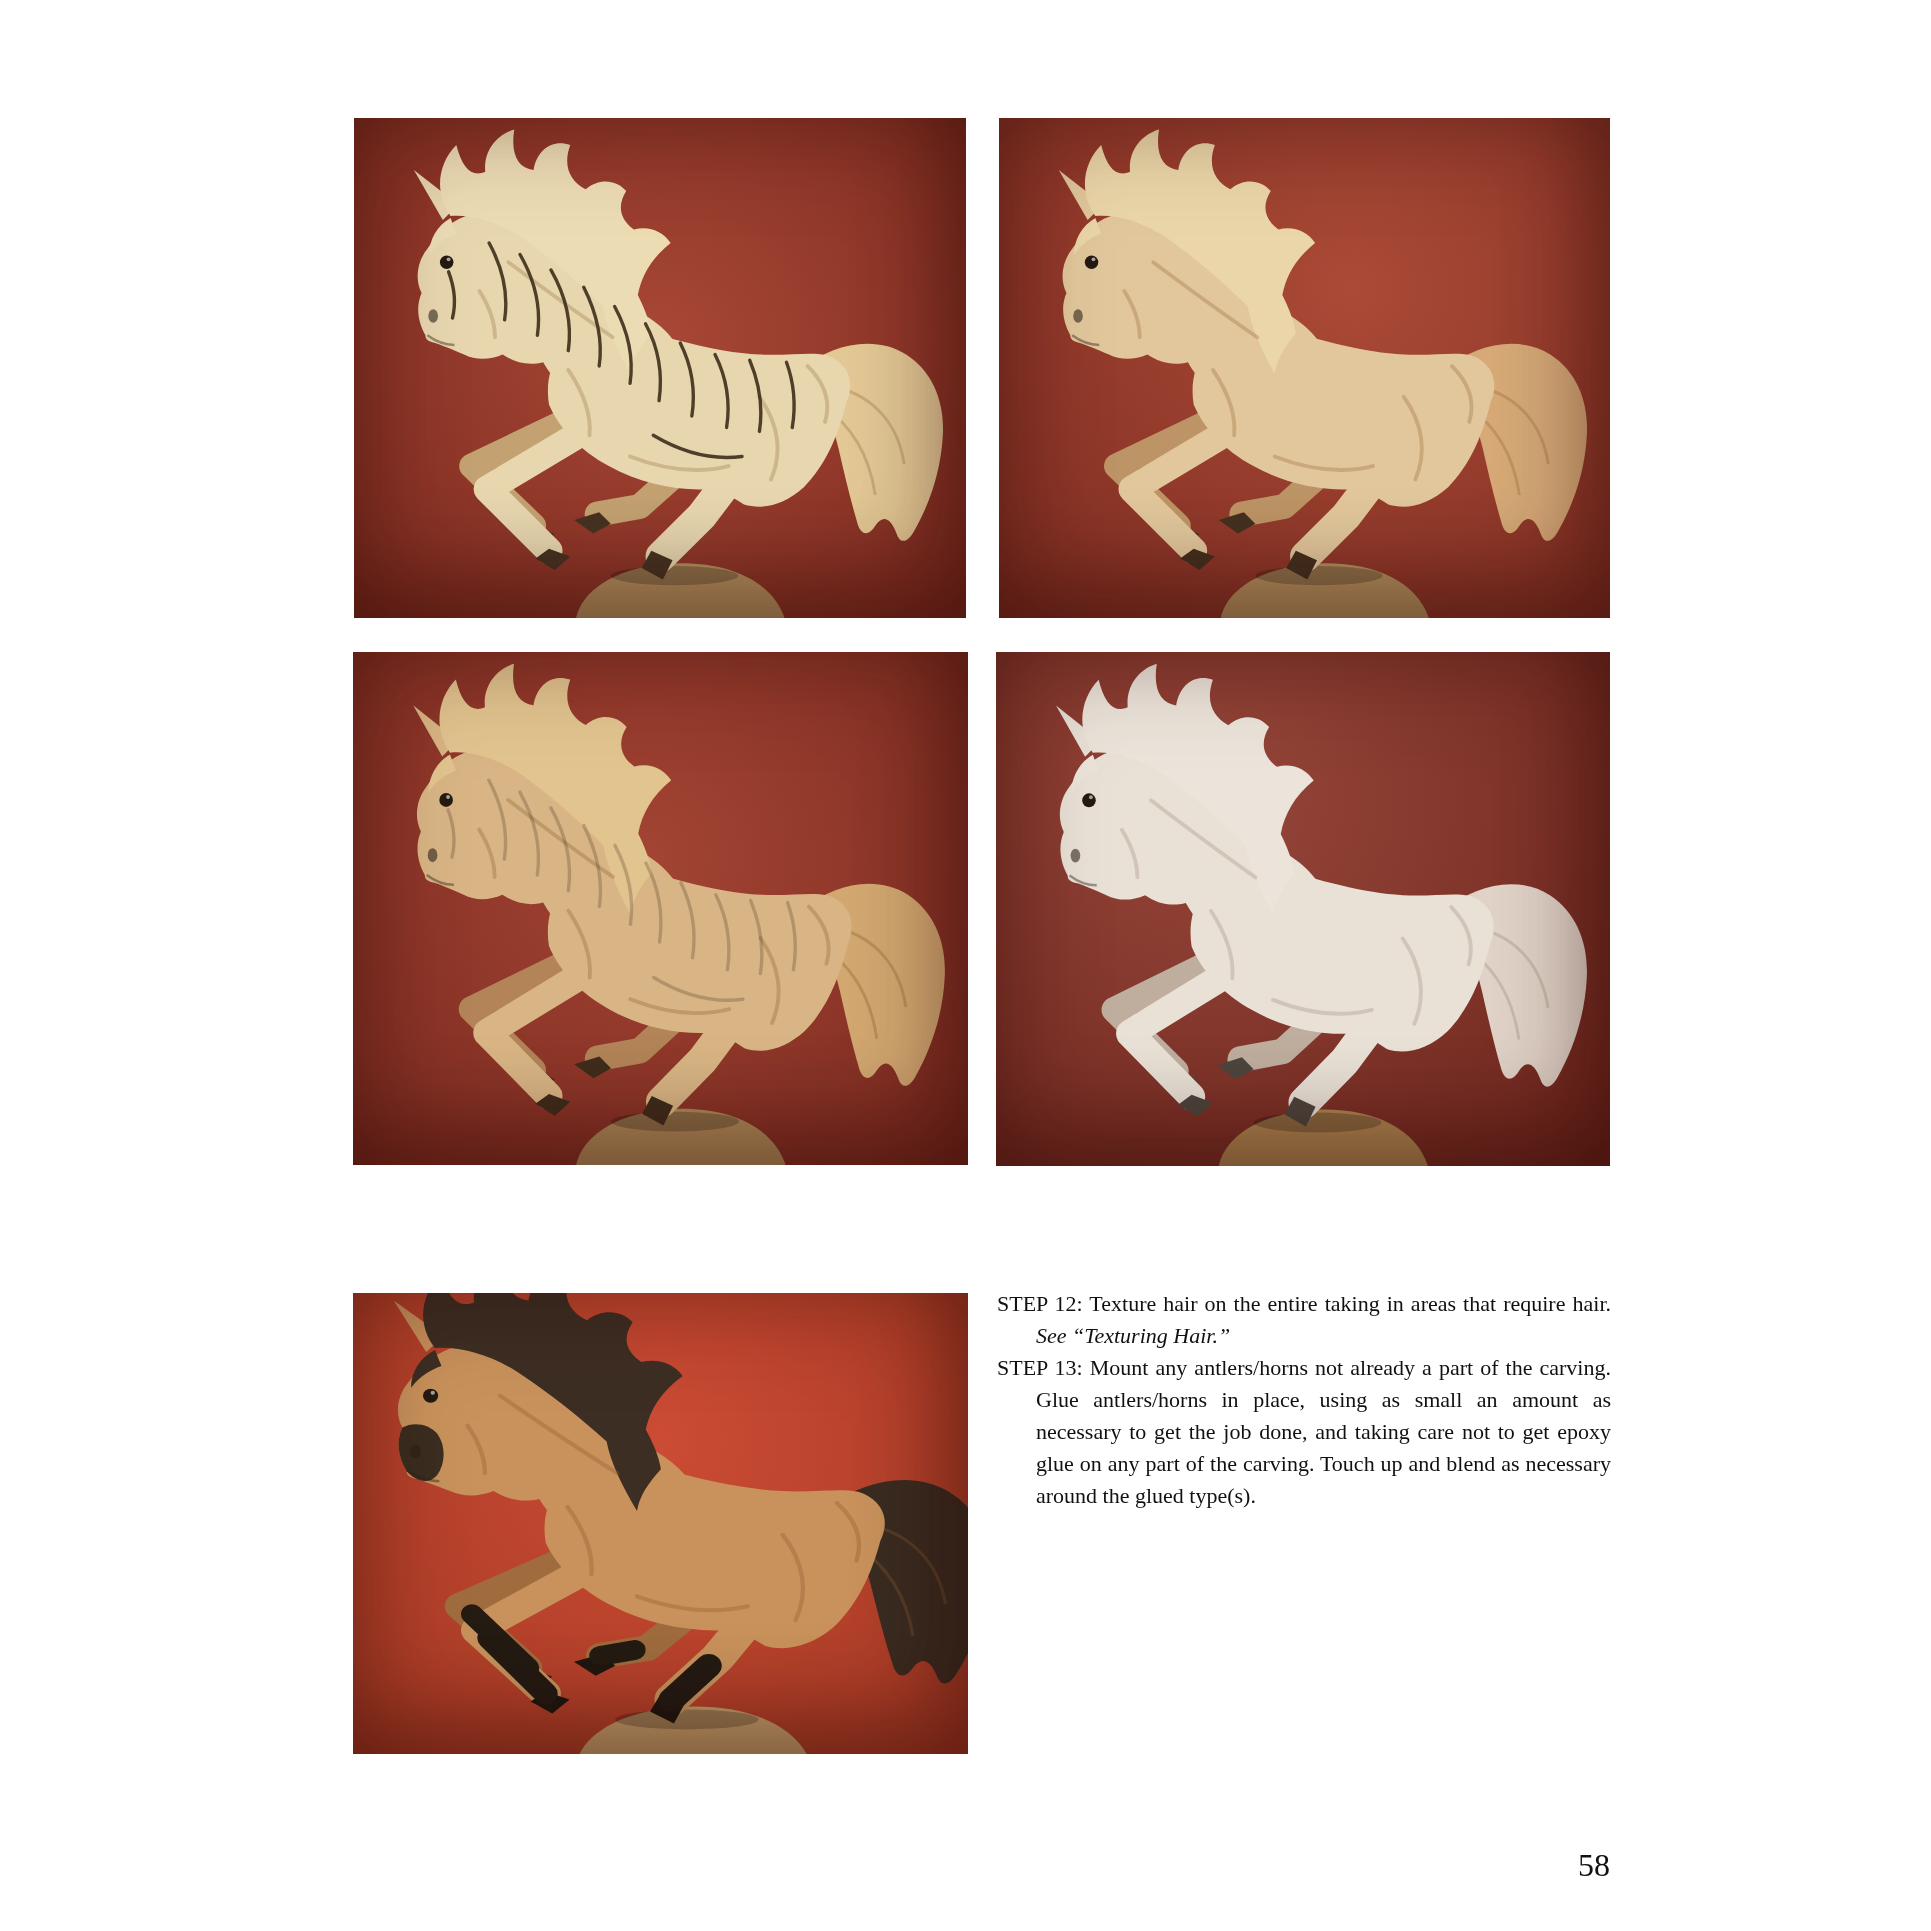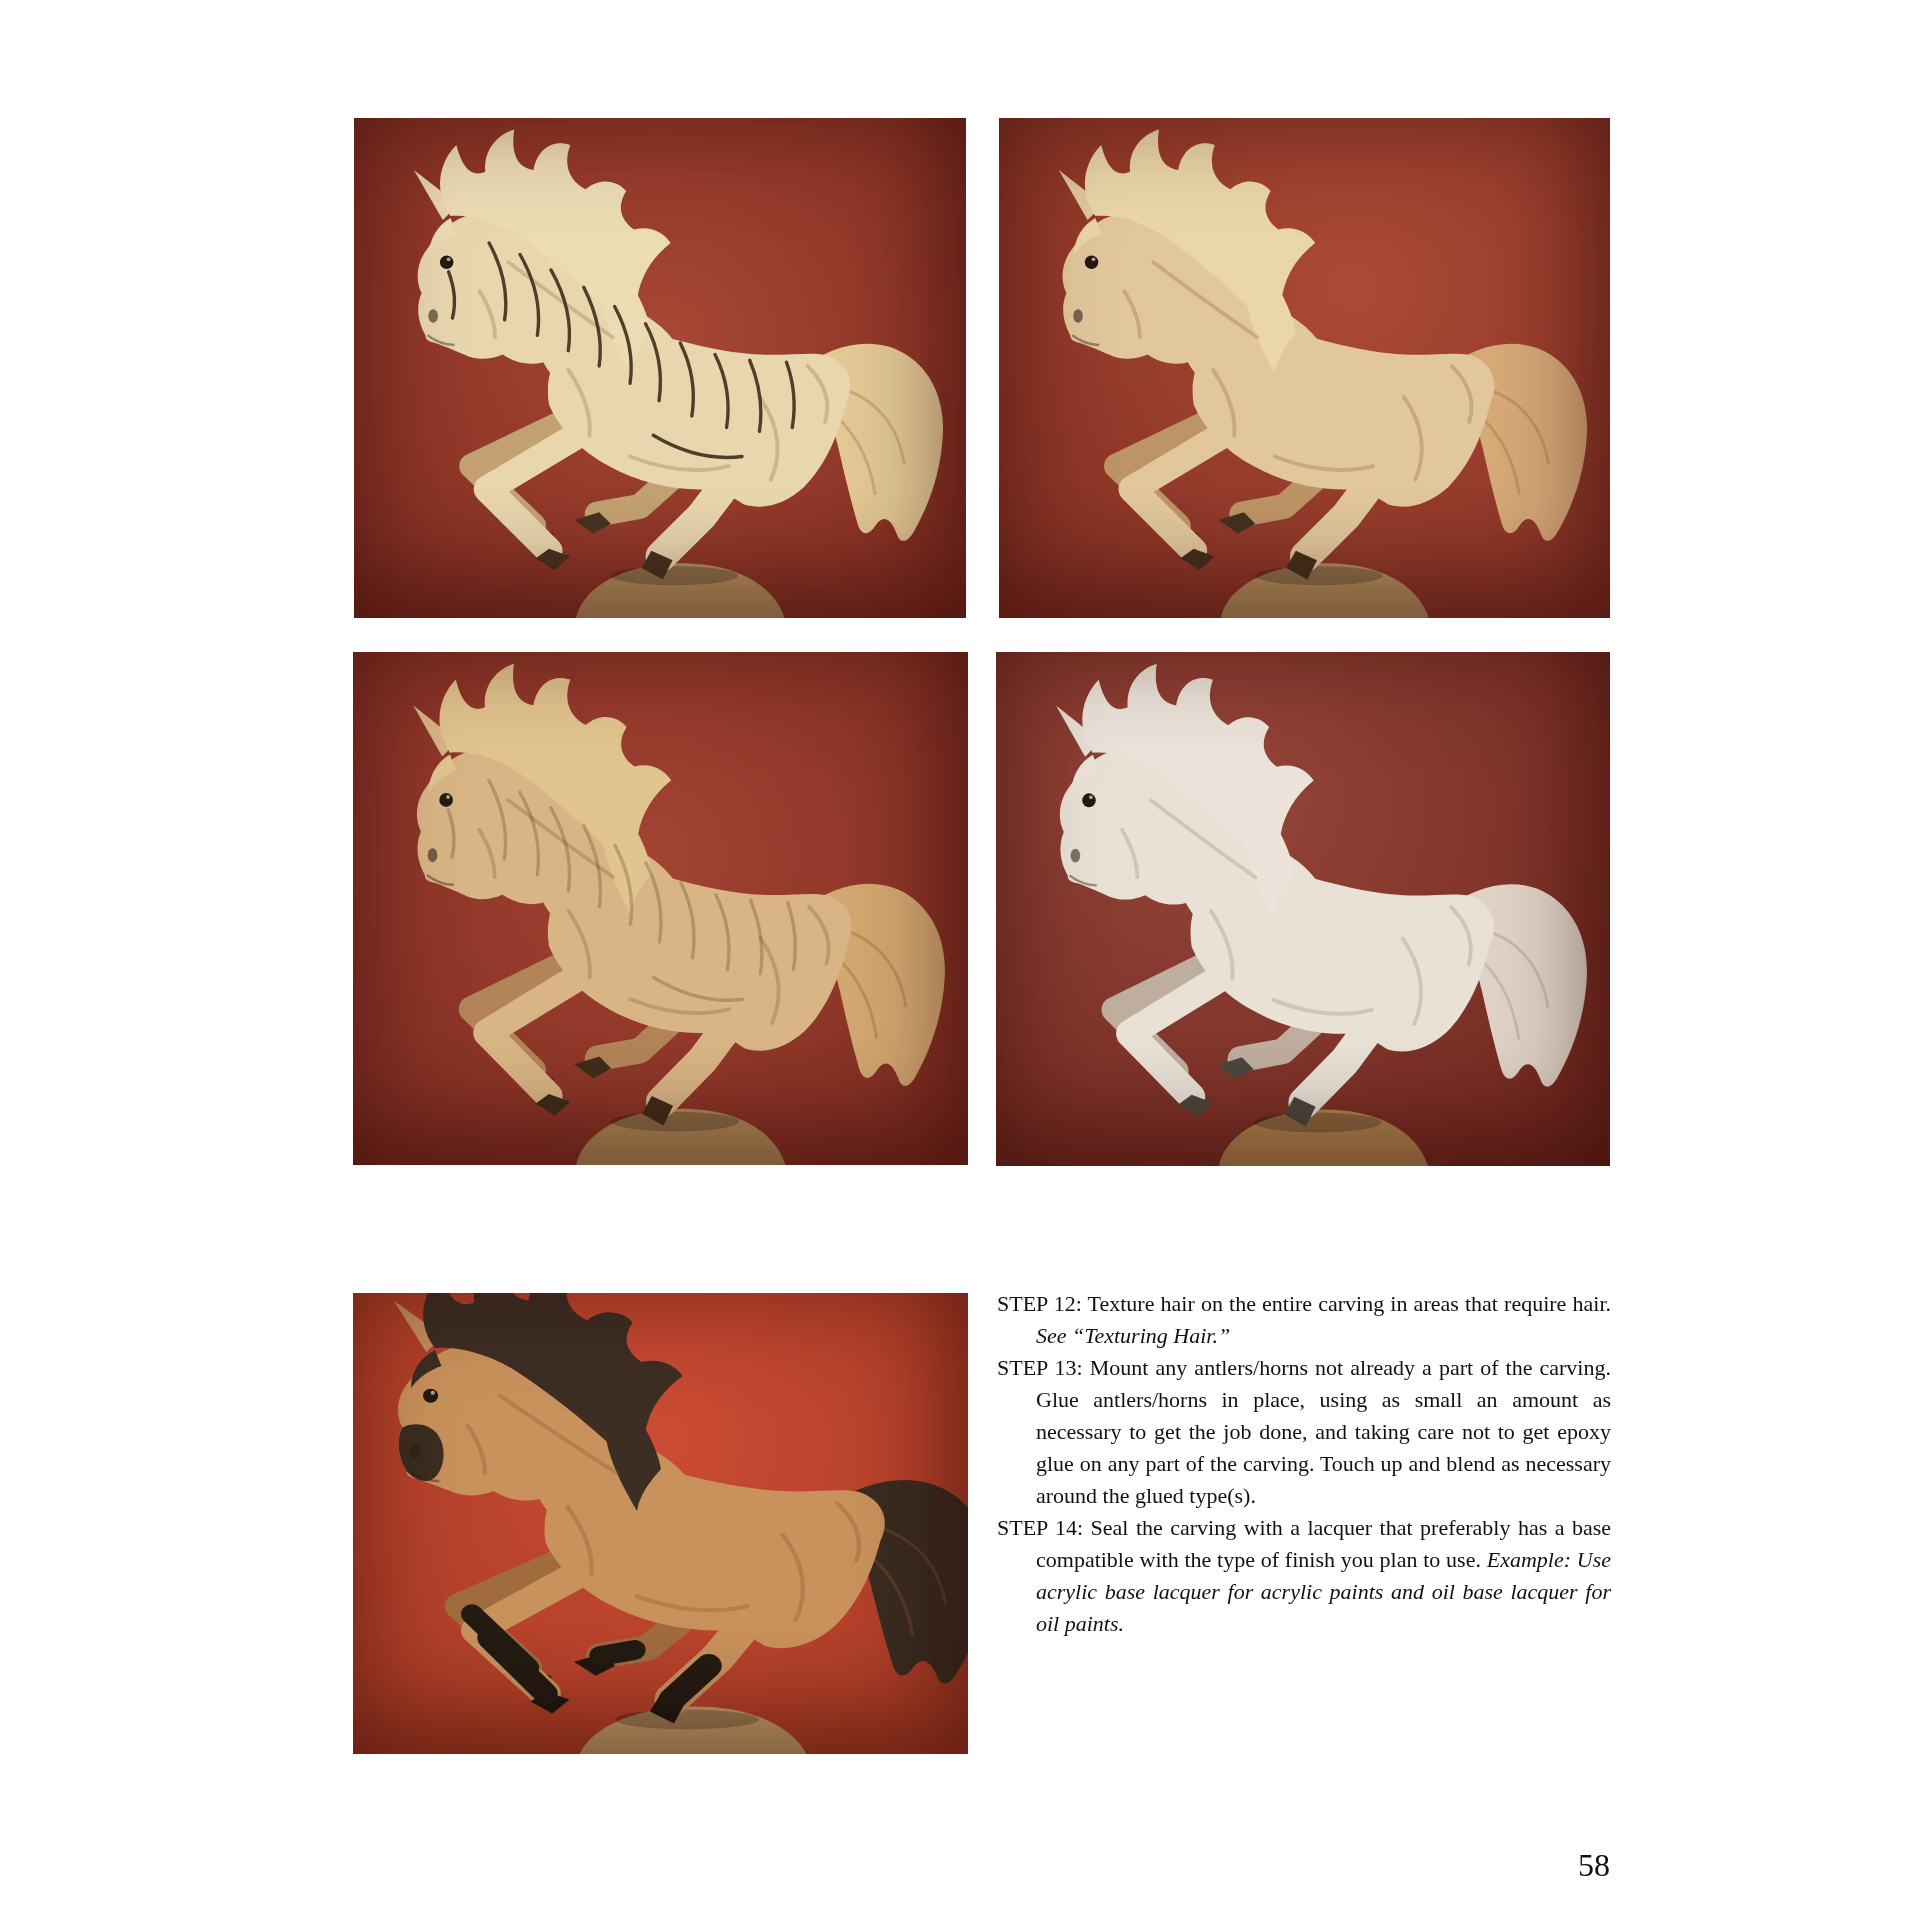--- a/index.html
+++ b/index.html
@@ -139,21 +139,20 @@
         <use href="#horse-figure"></use>
       </svg>
   </div>
   <div class="photo photo-5" style="--gx: 50%; --gy: 32%; --bg1: #cc4b34; --bg2: #a43a24; --body: #c9925c; --far: #a06c3e; --shade: #8a5a30; --mane: #3d2e23; --tail: #3b2c21; --hoof: #1f1710; --mound: #c59e6a; --streaks: 0; --socks: 1; --muzzle: 0.9;">
     <svg class="horse" viewBox="0 0 634 520" preserveAspectRatio="none">
         <use href="#horse-figure"></use>
       </svg>
   </div>
 
   <div class="steps">
-    <p class="step"><span>STEP 12: </span><span>Texture hair on the entire carving in areas that require hair. </span><em>See “Texturing Hair.”</em></p>
+    <p class="step"><span>STEP 12: </span><span>Texture hair on the entire taking in areas that require hair. </span><em>See “Texturing Hair.”</em></p>
     <p class="step"><span>STEP 13: </span><span>Mount any antlers/horns not already a part of the carving. Glue antlers/horns in place, using as small an amount as necessary to get the job done, and taking care not to get epoxy glue on any part of the carving. Touch up and blend as necessary around the glued type(s).</span><em></em></p>
-    <p class="step"><span>STEP 14: </span><span>Seal the carving with a lacquer that preferably has a base compatible with the type of finish you plan to use. </span><em>Example: Use acrylic base lacquer for acrylic paints and oil base lacquer for oil paints.</em></p>
   </div>
 
   <div class="folio">58</div>
 
 </div>
 
 
 </body></html>

